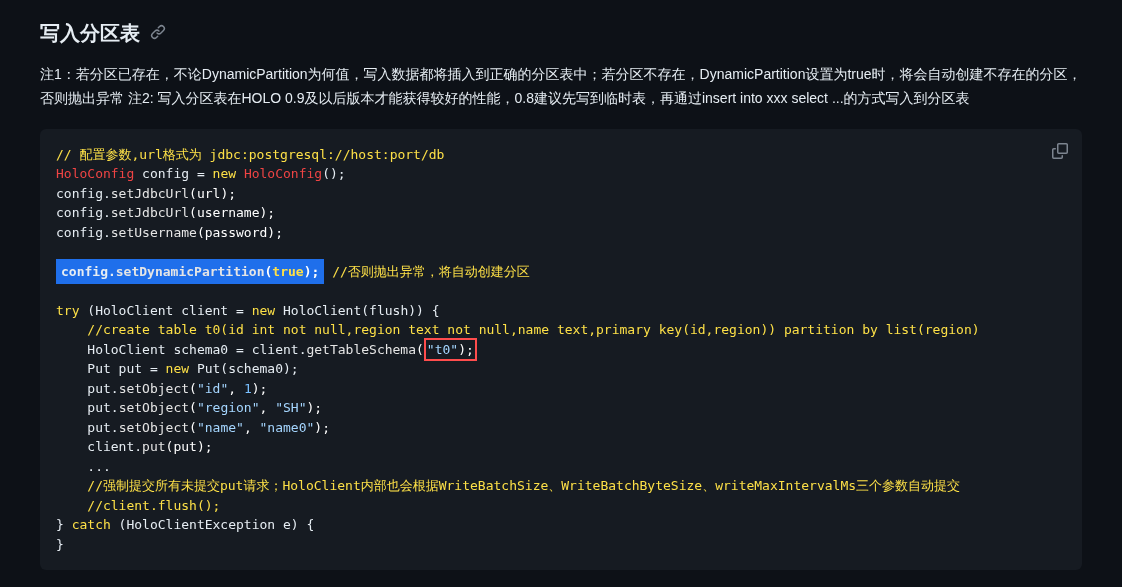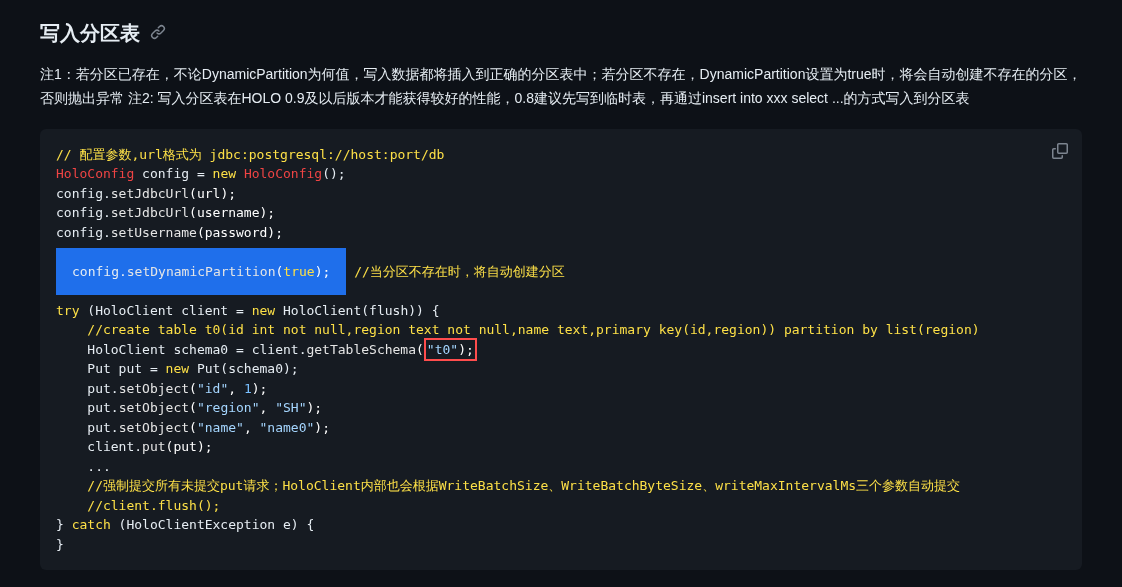--- a/index.html
+++ b/index.html
@@ -57,21 +57,22 @@
   .c-type { color: #ef4444; }
   .c-var { color: #e6edf3; margin-top: 36px; }
   .c-kw { color: #fde047; }
   .c-method { color: #e5e5e5; }
   .c-str { color: #a5d6ff; }
   .c-num { color: #79c0ff; }
   .c-paren { color: #ffffff; }
   .hl-sel {
     background: #1f6feb;
     color: #fff;
-    padding: 16px;
+    padding: 5px;
+    font-weight: bold;
   }
   .hl-sel .c-method { background: #1f6feb; }
   .redbox {
     border: 2px solid #ff4d4d;
     padding: 0 1px;
     margin: -2px 0;
     display: inline-block;
   }
 </style>
 </head>
@@ -94,21 +95,21 @@
         <path d="M0 6.75C0 5.784.784 5 1.75 5h1.5a.75.75 0 010 1.5h-1.5a.25.25 0 00-.25.25v7.5c0 .138.112.25.25.25h7.5a.25.25 0 00.25-.25v-1.5a.75.75 0 011.5 0v1.5A1.75 1.75 0 019.25 16h-7.5A1.75 1.75 0 010 14.25v-7.5z"></path>
         <path d="M5 1.75C5 .784 5.784 0 6.75 0h7.5C15.216 0 16 .784 16 1.75v7.5A1.75 1.75 0 0114.25 11h-7.5A1.75 1.75 0 015 9.25v-7.5zm1.75-.25a.25.25 0 00-.25.25v7.5c0 .138.112.25.25.25h7.5a.25.25 0 00.25-.25v-7.5a.25.25 0 00-.25-.25h-7.5z"></path>
       </svg>
   </div>
 <pre><span class="c-comment">// 配置参数,url格式为 jdbc:postgresql://host:port/db</span>
 <span class="c-type">HoloConfig</span> <span class="c-var">config</span> = <span class="c-kw">new</span> <span class="c-type">HoloConfig</span>();
 <span class="c-var">config.</span><span class="c-method">setJdbcUrl</span><span class="c-paren">(url);</span>
 <span class="c-var">config.</span><span class="c-method">setJdbcUrl</span><span class="c-paren">(username);</span>
 <span class="c-var">config.</span><span class="c-method">setUsername</span><span class="c-paren">(password);</span>
 
-<span class="hl-sel"><span class="c-var">config.</span><span class="c-method">setDynamicPartition</span><span class="c-paren">(</span><span class="c-kw">true</span><span class="c-paren">);</span></span><span class="c-comment"> //当分区不存在时，将自动创建分区</span>
+<span class="hl-sel"><span class="c-var">config.</span><span class="c-method">setDynamicPartition</span><span class="c-paren">(</span><span class="c-kw">true</span><span class="c-paren">);</span></span><span class="c-comment"> //否则抛出异常，将自动创建分区</span>
 
 <span class="c-kw">try</span><span class="c-var"> (HoloClient client = </span><span class="c-kw">new</span><span class="c-var"> HoloClient(flush)) {</span>
 <span class="c-comment">    //create table t0(id int not null,region text not null,name text,primary key(id,region)) partition by list(region)</span>
 <span class="c-var">    HoloClient schema0 = client.</span><span class="c-method">getTableSchema</span><span class="c-paren">(</span><span class="redbox"><span class="c-str">"t0"</span><span class="c-paren">);</span></span>
 <span class="c-var">    Put put = </span><span class="c-kw">new</span><span class="c-var"> Put(schema0);</span>
 <span class="c-var">    put.</span><span class="c-method">setObject</span><span class="c-paren">(</span><span class="c-str">"id"</span><span class="c-paren">, </span><span class="c-num">1</span><span class="c-paren">);</span>
 <span class="c-var">    put.</span><span class="c-method">setObject</span><span class="c-paren">(</span><span class="c-str">"region"</span><span class="c-paren">, </span><span class="c-str">"SH"</span><span class="c-paren">);</span>
 <span class="c-var">    put.</span><span class="c-method">setObject</span><span class="c-paren">(</span><span class="c-str">"name"</span><span class="c-paren">, </span><span class="c-str">"name0"</span><span class="c-paren">);</span>
 <span class="c-var">    client.</span><span class="c-method">put</span><span class="c-paren">(put);</span>
 <span class="c-var">    ...</span>

